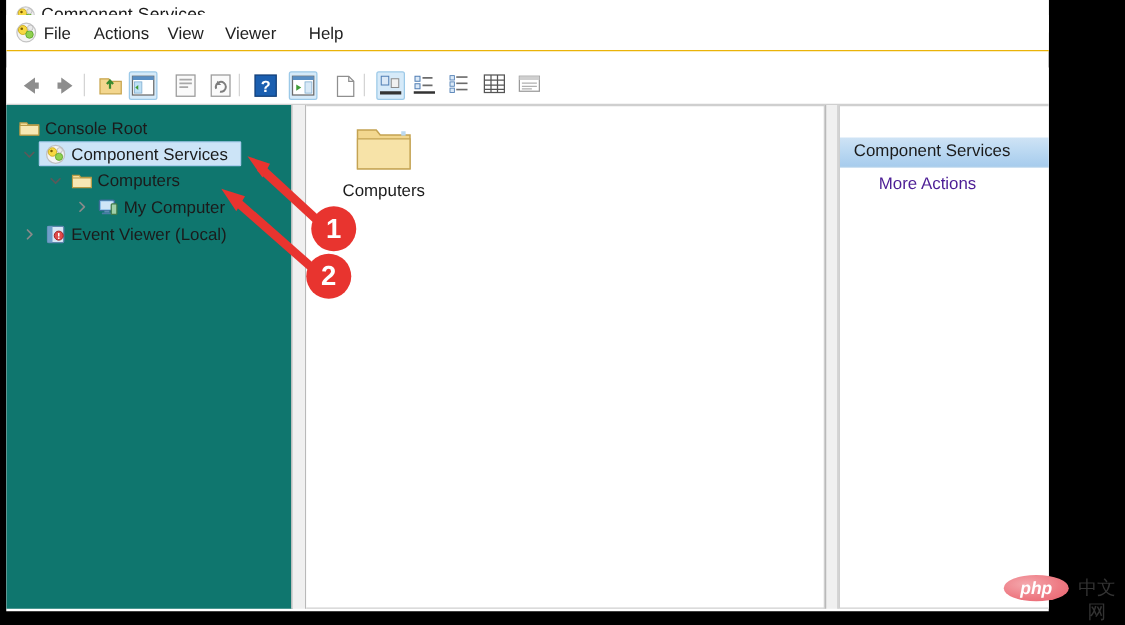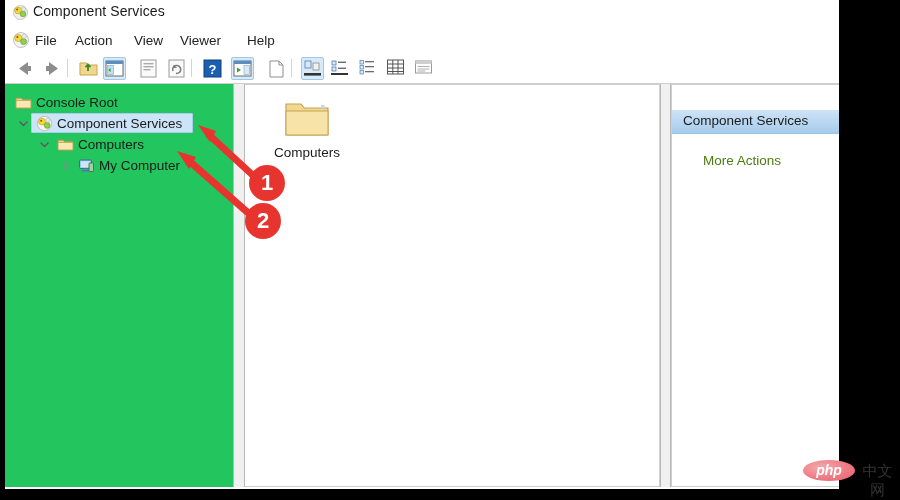--- a/index.html
+++ b/index.html
@@ -10,32 +10,32 @@
   #window{position:absolute;left:5px;top:0;width:834px;height:489px;background:#fff;overflow:hidden;}
 
   
   #titlebar{position:absolute;left:0;top:0;width:890px;height:26px;background:#fff;}
   #title-icon{position:absolute;left:7px;top:4px;width:17px;height:17px;}
   #title-text{position:absolute;left:28px;top:3px;font-size:14px;color:#1a1a1a;letter-spacing:.1px;white-space:nowrap;}
   #min-btn{position:absolute;left:840px;top:0;width:46px;height:26px;}
   #min-btn .bar{position:absolute;left:12px;top:12px;width:13px;height:1.6px;background:#111;}
 
   
-  #menubar{position:absolute;left:0;top:26px;width:890px;height:28px;background:#fff;border-bottom:3px solid #eab308;}
+  #menubar{position:absolute;left:0;top:12px;width:890px;height:28px;background:#fff;border-bottom:1px solid #eab308;}
   #menu-icon{position:absolute;left:7px;top:5px;width:18px;height:18px;}
   .menu-item{position:absolute;top:5px;height:19px;font-size:13.5px;color:#222;padding:0 2px;line-height:19px;white-space:nowrap;}
 
   
   #toolbar{position:absolute;left:0;top:54px;width:890px;height:29px;background:#fff;border-bottom:1px solid #cfcfcf;}
   .tb{position:absolute;top:3px;width:23px;height:23px;}
   .tbsep{position:absolute;top:5px;width:1px;height:18px;background:#d4d4d4;}
   .tb.sel{background:#d6eaf9;border:1px solid #9cc9e8;box-sizing:border-box;border-radius:2px;}
 
   
-  #tree-pane{position:absolute;left:0px;top:84px;width:228px;height:403px;background:#22c55e;border-right:1px solid #0f766e;overflow:hidden;}
+  #tree-pane{position:absolute;left:0px;top:84px;width:228px;height:403px;background:#0f766e;border-right:1px solid #0f766e;overflow:hidden;}
   #splitter-left{position:absolute;left:228px;top:84px;width:12px;height:403px;background:#f0f0f0;border-left:1px solid #b9b9b9;border-right:1px solid #b9b9b9;box-sizing:border-box;}
   #center-pane{position:absolute;left:240px;top:84px;width:415px;height:403px;background:#fff;border:1px solid #cfcfcf;border-left:none;border-top:1px solid #cfcfcf;box-sizing:border-box;}
   #splitter-right{position:absolute;left:655px;top:84px;width:11px;height:403px;background:#f0f0f0;border-left:1px solid #b9b9b9;border-right:1px solid #b9b9b9;box-sizing:border-box;}
   #actions-pane{position:absolute;left:666px;top:84px;width:224px;height:403px;background:#fff;border:1px solid #cfcfcf;box-sizing:border-box;}
 
   
   .tree-row{position:absolute;left:0;height:21px;white-space:nowrap;}
   .tw{position:absolute;width:16px;height:21px;}
   .tw svg{position:absolute;left:4px;top:6px;}
   .ticon{position:absolute;top:2px;width:17px;height:17px;}
@@ -47,21 +47,21 @@
   #folder-label{position:absolute;left:0;top:50px;width:84px;font-size:13.5px;color:#1b1b1b;text-align:center;}
 
   
   #actions-header{position:absolute;left:0;top:0;width:222px;height:25px;background:#fff;border-bottom:1px solid #d8d8d8;box-sizing:border-box;}
   #actions-header span{position:absolute;left:11px;top:4px;font-size:13.5px;font-weight:bold;color:#111;}
   #actions-sel{position:absolute;left:0;top:25px;width:222px;height:24px;
     background:linear-gradient(to bottom,#cfe3f5 0%,#bcd9f2 45%,#a7cced 100%);
     border-bottom:1px solid #9bc3e6;box-sizing:border-box;}
   #actions-sel span{position:absolute;left:11px;top:3px;font-size:13.5px;color:#1b1b1b;}
   #more-actions{position:absolute;left:0;top:50px;width:222px;height:24px;}
-  #more-actions span{position:absolute;left:31px;top:18px;font-size:13.5px;color:#4d7c0f;}
+  #more-actions span{position:absolute;left:31px;top:4px;font-size:13.5px;color:#4c1d95;}
 
   
   #anno{position:absolute;left:0;top:0;width:900px;height:500px;pointer-events:none;}
   .badge{position:absolute;border-radius:50%;background:#e8342f;color:#fff;
     font-size:22px;font-weight:bold;text-align:center;font-family:"Liberation Sans",sans-serif;}
   .badge span{display:block;}
 
   
   #watermark{position:absolute;left:803px;top:459px;width:92px;height:24px;}
   #wm-ellipse{position:absolute;left:0;top:1px;width:52px;height:21px;border-radius:50%;
@@ -97,21 +97,21 @@
       <span id="menu-icon">
         <svg width="18" height="18" viewBox="0 0 18 18">
           <circle cx="9" cy="9" r="7.5" fill="#f4f4f4" stroke="#c4c4c4" stroke-width="1"></circle>
           <circle cx="6.3" cy="7" r="3.6" fill="#f7d842" stroke="#c9a81c" stroke-width=".7"></circle>
           <circle cx="11.6" cy="10.6" r="3" fill="#8fd14f" stroke="#5ea32a" stroke-width=".7"></circle>
           <circle cx="12.2" cy="5.3" r="2.2" fill="#eaeaea" stroke="#b5b5b5" stroke-width=".6"></circle>
           <circle cx="5.4" cy="6" r="1.05" fill="#7a5c00"></circle>
         </svg>
       </span>
       <span class="menu-item" style="left:28px">File</span>
-      <span class="menu-item" style="left:68px">Action</span>
+      <span class="menu-item" style="left:68px">Actions</span>
       <span class="menu-item" style="left:127px">View</span>
       <span class="menu-item" style="left:173px">Viewer</span>
       <span class="menu-item" style="left:240px">Help</span>
     </div>
 
     <div id="toolbar">
       <div class="tbsep" style="left:62px"></div>
       <div class="tbsep" style="left:186px"></div>
       <div class="tbsep" style="left:286px"></div>
 
@@ -273,20 +273,37 @@
             <rect x="1.5" y="3" width="12" height="8.5" rx="1" fill="#8fc0e8" stroke="#3c6d99" stroke-width="1"></rect>
             <rect x="2.8" y="4.2" width="9.4" height="6.2" fill="#cfe6f7"></rect>
             <rect x="5.5" y="11.5" width="4" height="1.6" fill="#5d8cb3"></rect>
             <rect x="3.5" y="13" width="8" height="1.4" rx=".5" fill="#4a7ba5"></rect>
             <rect x="11" y="6" width="4.5" height="8.5" rx=".8" fill="#9fd0a8" stroke="#3f7a4a" stroke-width="1"></rect>
           </svg>
         </span>
         <span class="tlabel" style="left:94px">My Computer</span>
       </div>
 
+      <div class="tree-row" style="top:93px;left:0;width:228px">
+        <span class="tw" style="left:10px">
+          <svg width="9" height="9" viewBox="0 0 9 9">
+              <path d="M3 1 L6.5 4.5 L3 8" stroke="#8a8a8a" stroke-width="1.4" fill="none" stroke-linecap="round" stroke-linejoin="round"></path>
+            </svg>
+        </span>
+        <span class="ticon" style="left:31px">
+          <svg width="17" height="17" viewBox="0 0 17 17">
+            <rect x="2" y="2" width="13" height="13" rx="1" fill="#d6e6f5" stroke="#5d85ad" stroke-width="1"></rect>
+            <rect x="2" y="2" width="4" height="13" fill="#6f9fc9"></rect>
+            <circle cx="11" cy="9.5" r="3.6" fill="#e04a4a" stroke="#a02222" stroke-width=".8"></circle>
+            <rect x="10.4" y="7.4" width="1.2" height="2.8" fill="#fff"></rect>
+            <rect x="10.4" y="11" width="1.2" height="1.2" fill="#fff"></rect>
+          </svg>
+        </span>
+        <span class="tlabel" style="left:52px">Event Viewer (Local)</span>
+      </div>
 
     </div>
 
     <div id="splitter-left"></div>
 
     <div id="center-pane">
       <div id="folder-item">
         <span>
           <svg width="46" height="40" viewBox="0 0 46 40" style="position:absolute;left:19px;top:4px;">
             <path d="M2 5h15l3.2 4H44v27H2z" fill="#f2d78f" stroke="#c4a352" stroke-width="1.2"></path>

